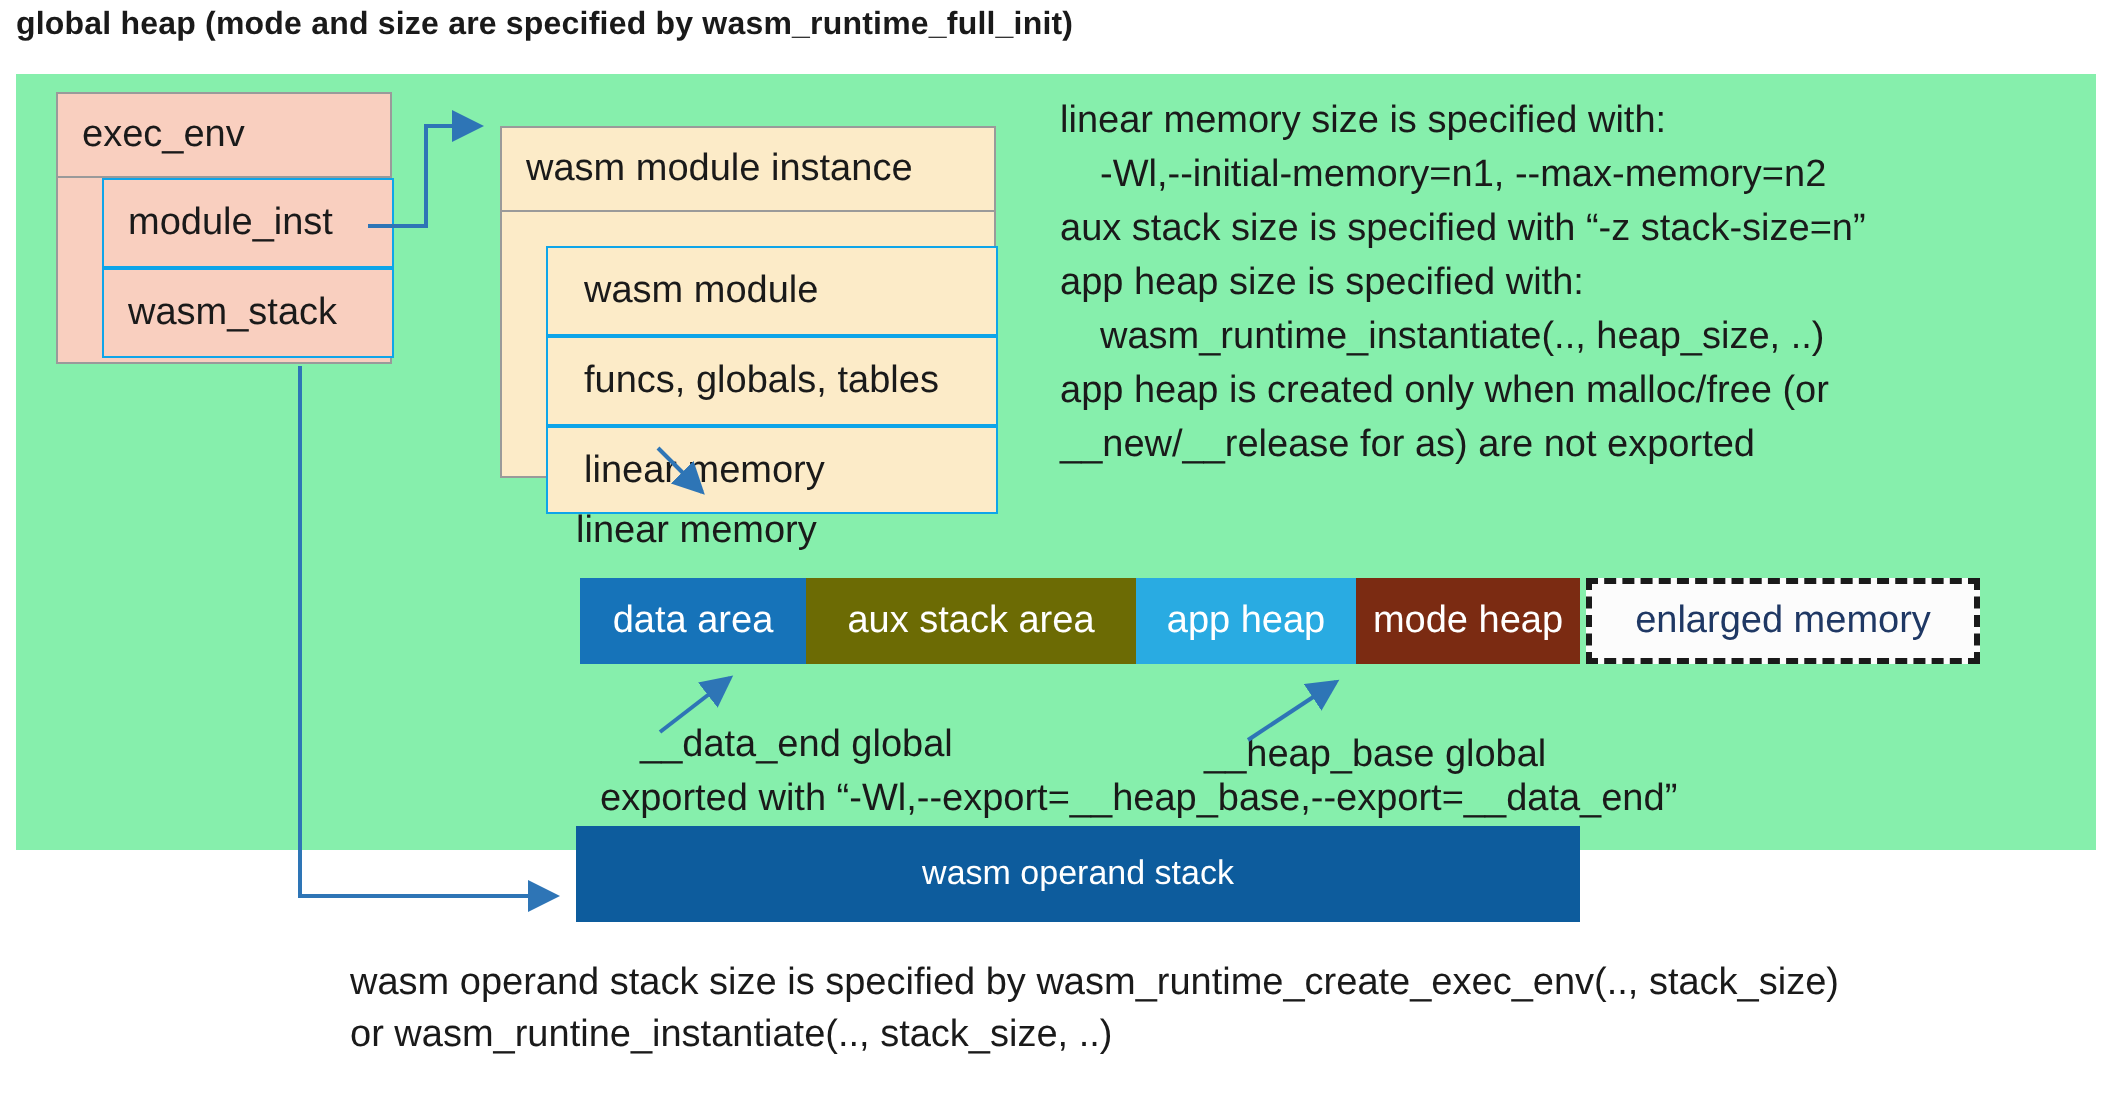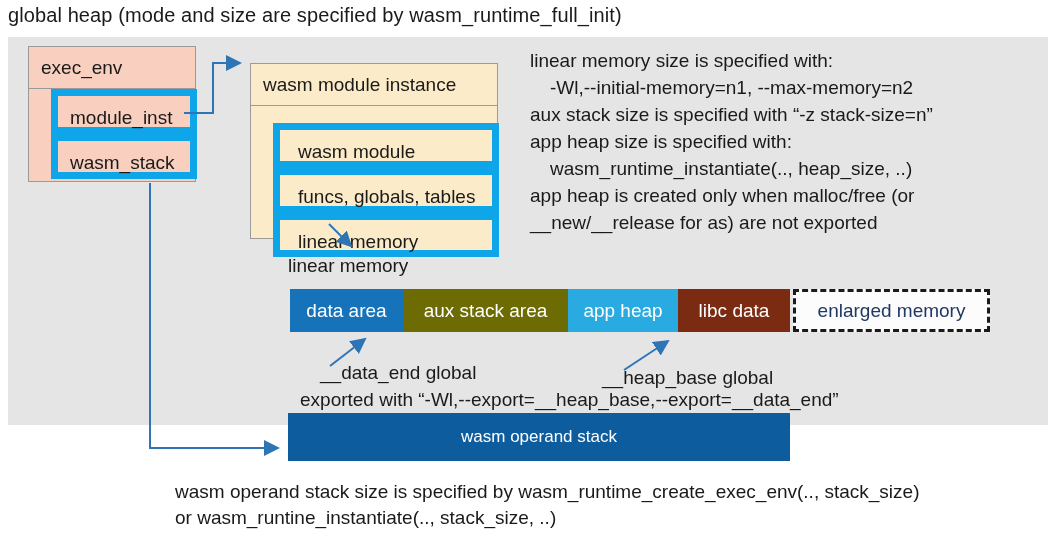--- a/index.html
+++ b/index.html
@@ -1,26 +1,26 @@
 <!DOCTYPE html>
 <html><head>
 <meta charset="utf-8">
 <style>
   * { margin:0; padding:0; box-sizing:border-box; }
   body { font-family:"Liberation Sans","DejaVu Sans",sans-serif; background:#ffffff; }
   .canvas { position:relative; width:1054px; height:547px; background:#ffffff; overflow:hidden; color:#1a1a1a; }
-  .page-title { position:absolute; left:8px; top:4px; font-size:20px; font-weight:400; letter-spacing:0.1px; }
-  .panel { position:absolute; left:8px; top:37px; width:1040px; height:388px; background:#e5e5e5; }
+  .page-title { position:absolute; left:8px; top:4px; font-size:16px; font-weight:700; letter-spacing:0.1px; }
+  .panel { position:absolute; left:8px; top:37px; width:1040px; height:388px; background:#86efac; }
 
   
   .struct-box { position:absolute; border:1px solid #9a9a9a; font-size:19px; }
   .box-peach { background:#f9cfbf; }
   .box-cream { background:#fcebc8;margin-top:17px; }
   .struct-header { position:absolute; left:0; top:0; width:100%; height:42px; line-height:42px; padding-left:12px; border-bottom:1px solid #9a9a9a; }
-  .struct-row { position:absolute; border:7px solid #0ea5e9; line-height:43px; padding-left:12px; }
+  .struct-row { position:absolute; border:1px solid #0ea5e9; line-height:43px; padding-left:12px; }
 
   .exec-env { left:20px; top:9px; width:168px; height:136px; }
   .exec-env .row { left:22px; width:146px; height:45px; }
   .exec-env .row1 { top:42px; }
   .exec-env .row2 { top:87px; }
 
   .mod-inst { left:242px; top:9px; width:248px; height:176px; }
   .mod-inst .row { left:22px; width:226px; height:45px;padding-left:18px; }
   .mod-inst .row1 { top:42px; }
   .mod-inst .row2 { top:87px; }
@@ -87,21 +87,21 @@
       <div class="indent">wasm_runtime_instantiate(.., heap_size, ..)</div>
       <div>app heap is created only when malloc/free (or</div>
       <div>__new/__release for as) are not exported</div>
     </div>
 
     <div class="lm-label">linear memory</div>
     <div class="lm-bar">
       <div class="lm-seg seg-data">data area</div>
       <div class="lm-seg seg-aux">aux stack area</div>
       <div class="lm-seg seg-app">app heap</div>
-      <div class="lm-seg seg-libc">libc data</div>
+      <div class="lm-seg seg-libc">mode heap</div>
     </div>
     <div class="enlarged">enlarged memory</div>
 
     <div class="ann ann-data-end">__data_end global</div>
     <div class="ann ann-heap-base">__heap_base global</div>
     <div class="ann ann-exported">exported with “-Wl,--export=__heap_base,--export=__data_end”</div>
 
     <div class="operand-bar">wasm operand stack</div>
 
     <div class="notes-bottom">

